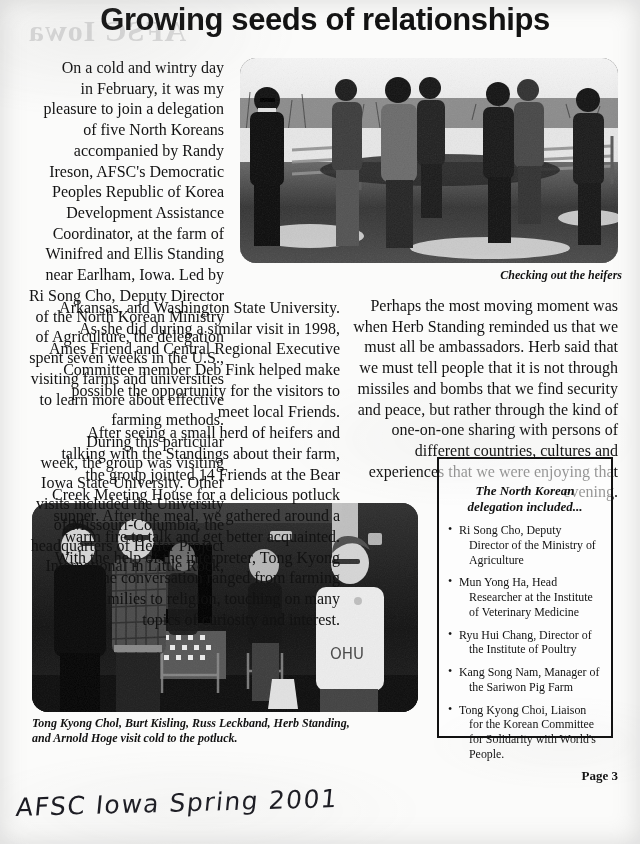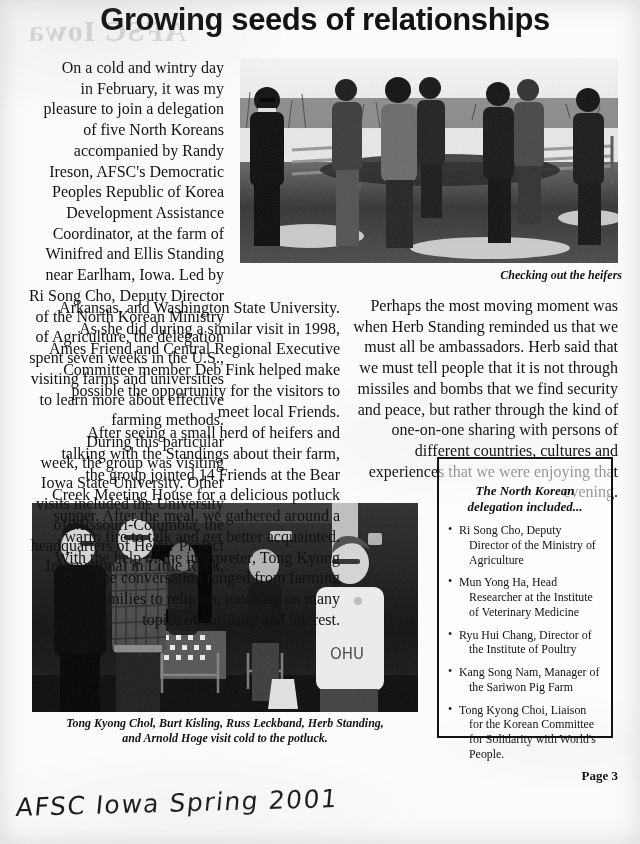--- a/index.html
+++ b/index.html
@@ -88,34 +88,35 @@
   #col-left-wide   { left: 44px; top: 298px; width: 296px; }
   #col-right       { left: 346px; top: 296px; width: 272px; }
 
   
   .photo {
     position: absolute;
     overflow: hidden;
     background: #be185d;
     z-index: 8;
     filter: grayscale(1) contrast(1.12);
+    border-radius: 16px;
   }
   #photo-top    { left: 240px; top: 58px;  width: 378px; height: 205px; }
   #photo-bottom { left: 32px;  top: 503px; width: 386px; height: 209px; }
 
   .caption {
     position: absolute;
     font-style: italic;
     font-weight: 700;
     font-size: 12px;
     line-height: 1.25;
     z-index: 10;
   }
   #caption-top    { left: 362px; top: 268px; width: 260px; text-align: right; }
-  #caption-bottom { left: 32px;  top: 716px; width: 386px; text-align: center; }
+  #caption-bottom { left: 32px;  top: 716px; width: 386px; }
 
   
   #sidebar-box {
     position: absolute;
     left: 437px; top: 457px;
     width: 176px; height: 281px;
     border: 2.5px solid #111;
     background: rgba(255,255,255,.55);
     z-index: 12;
     box-sizing: border-box;

